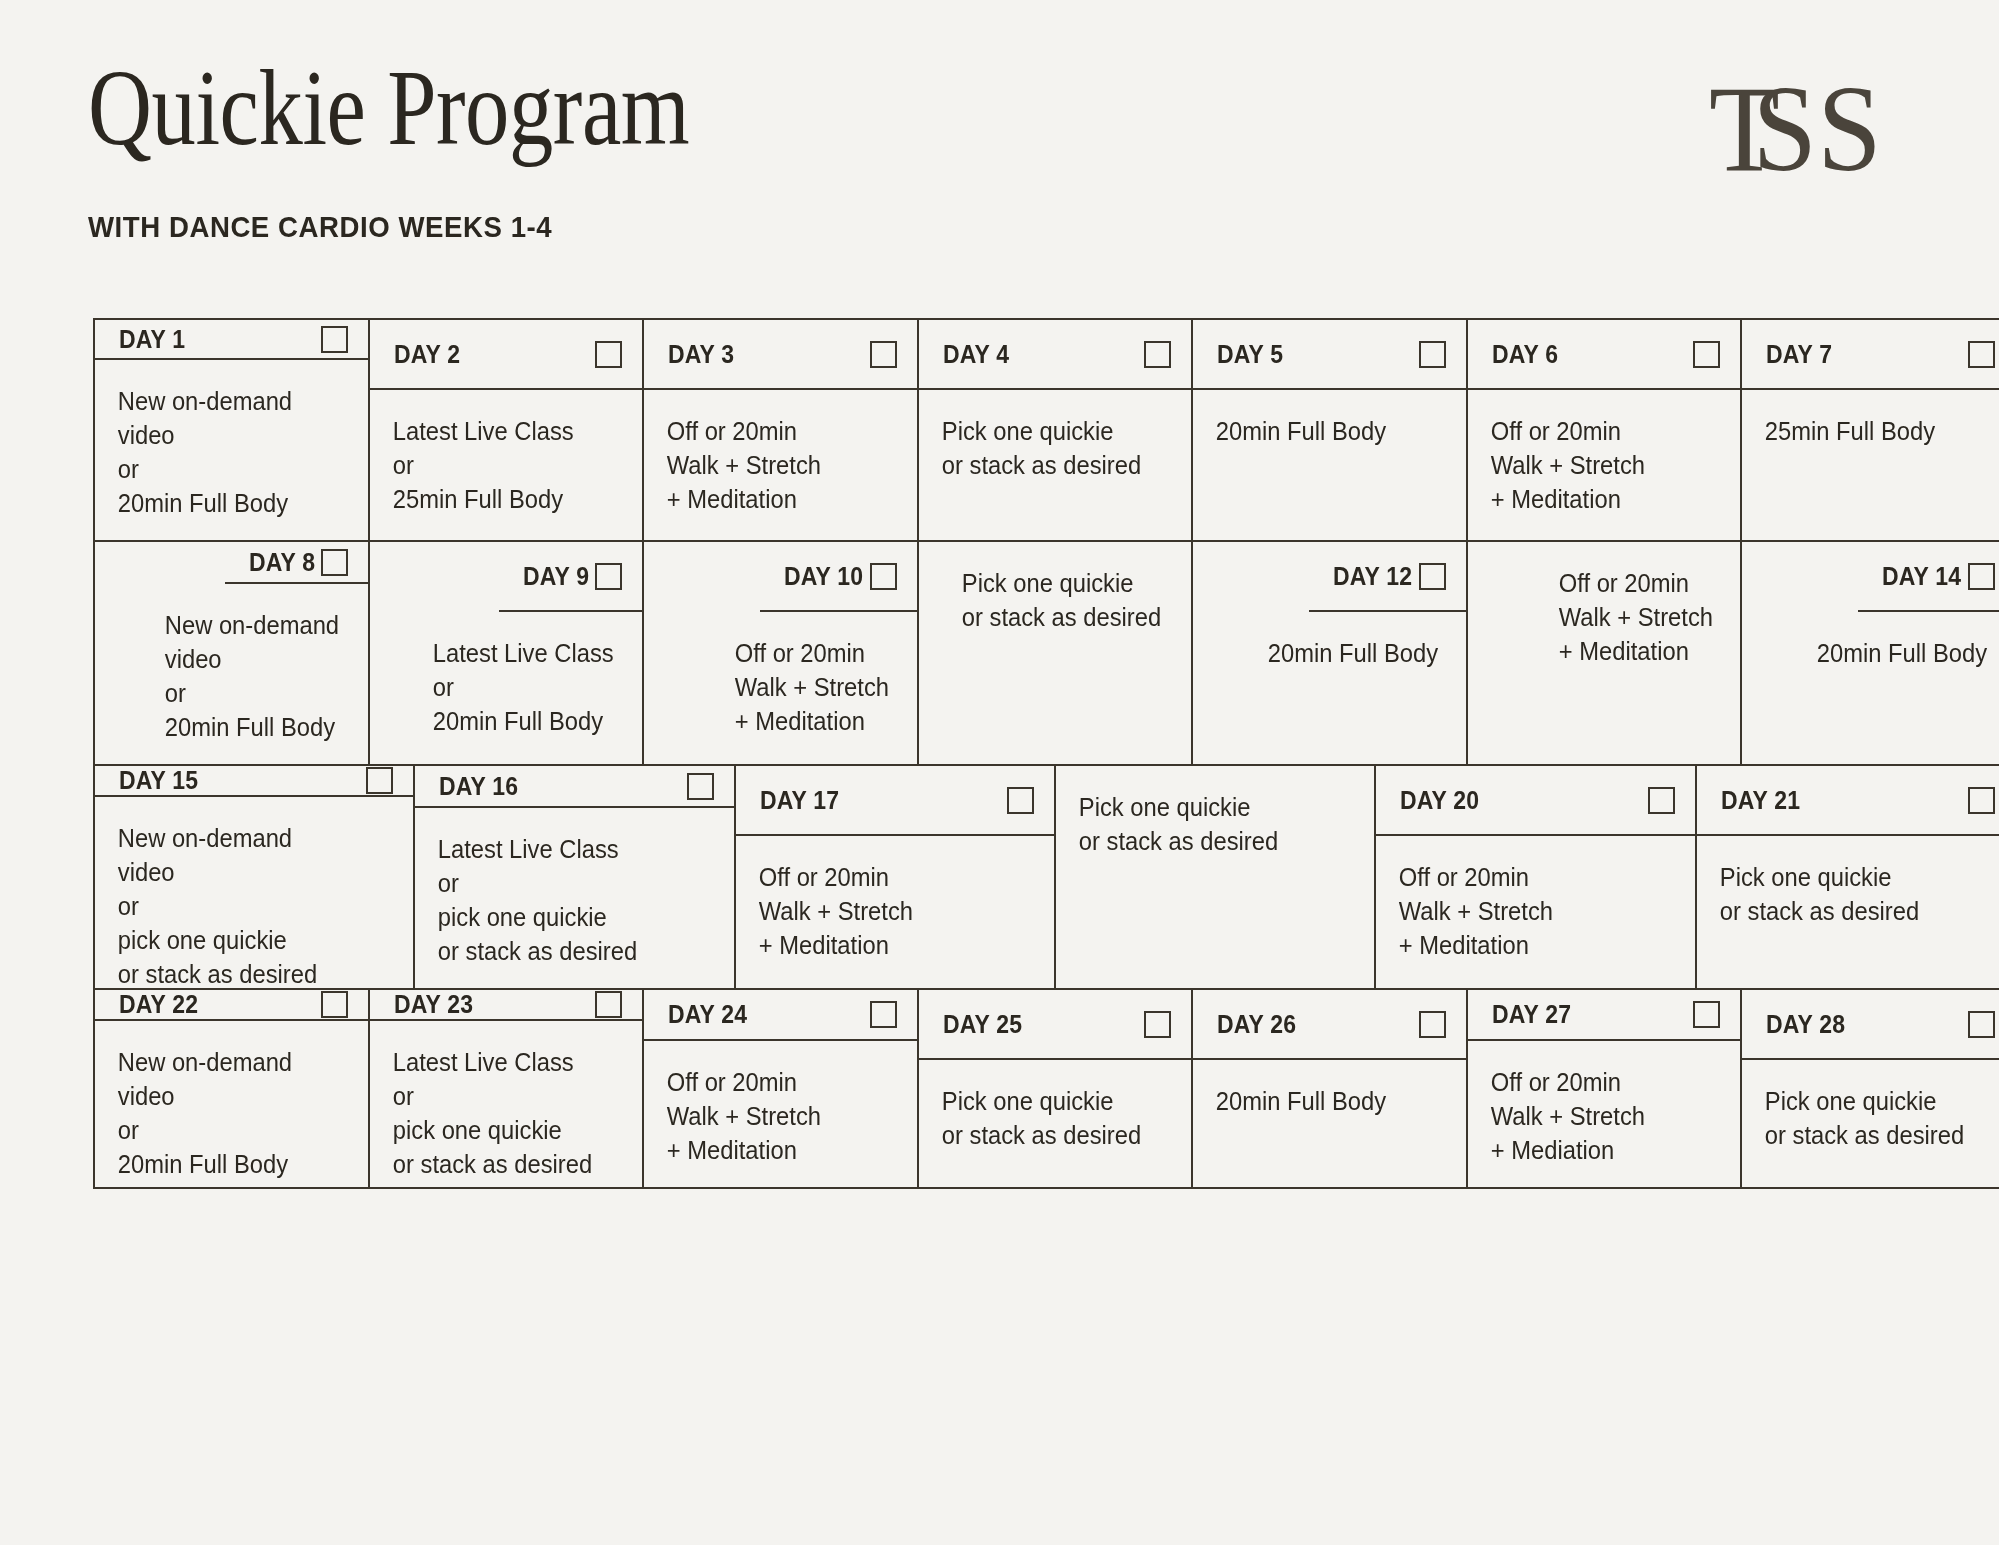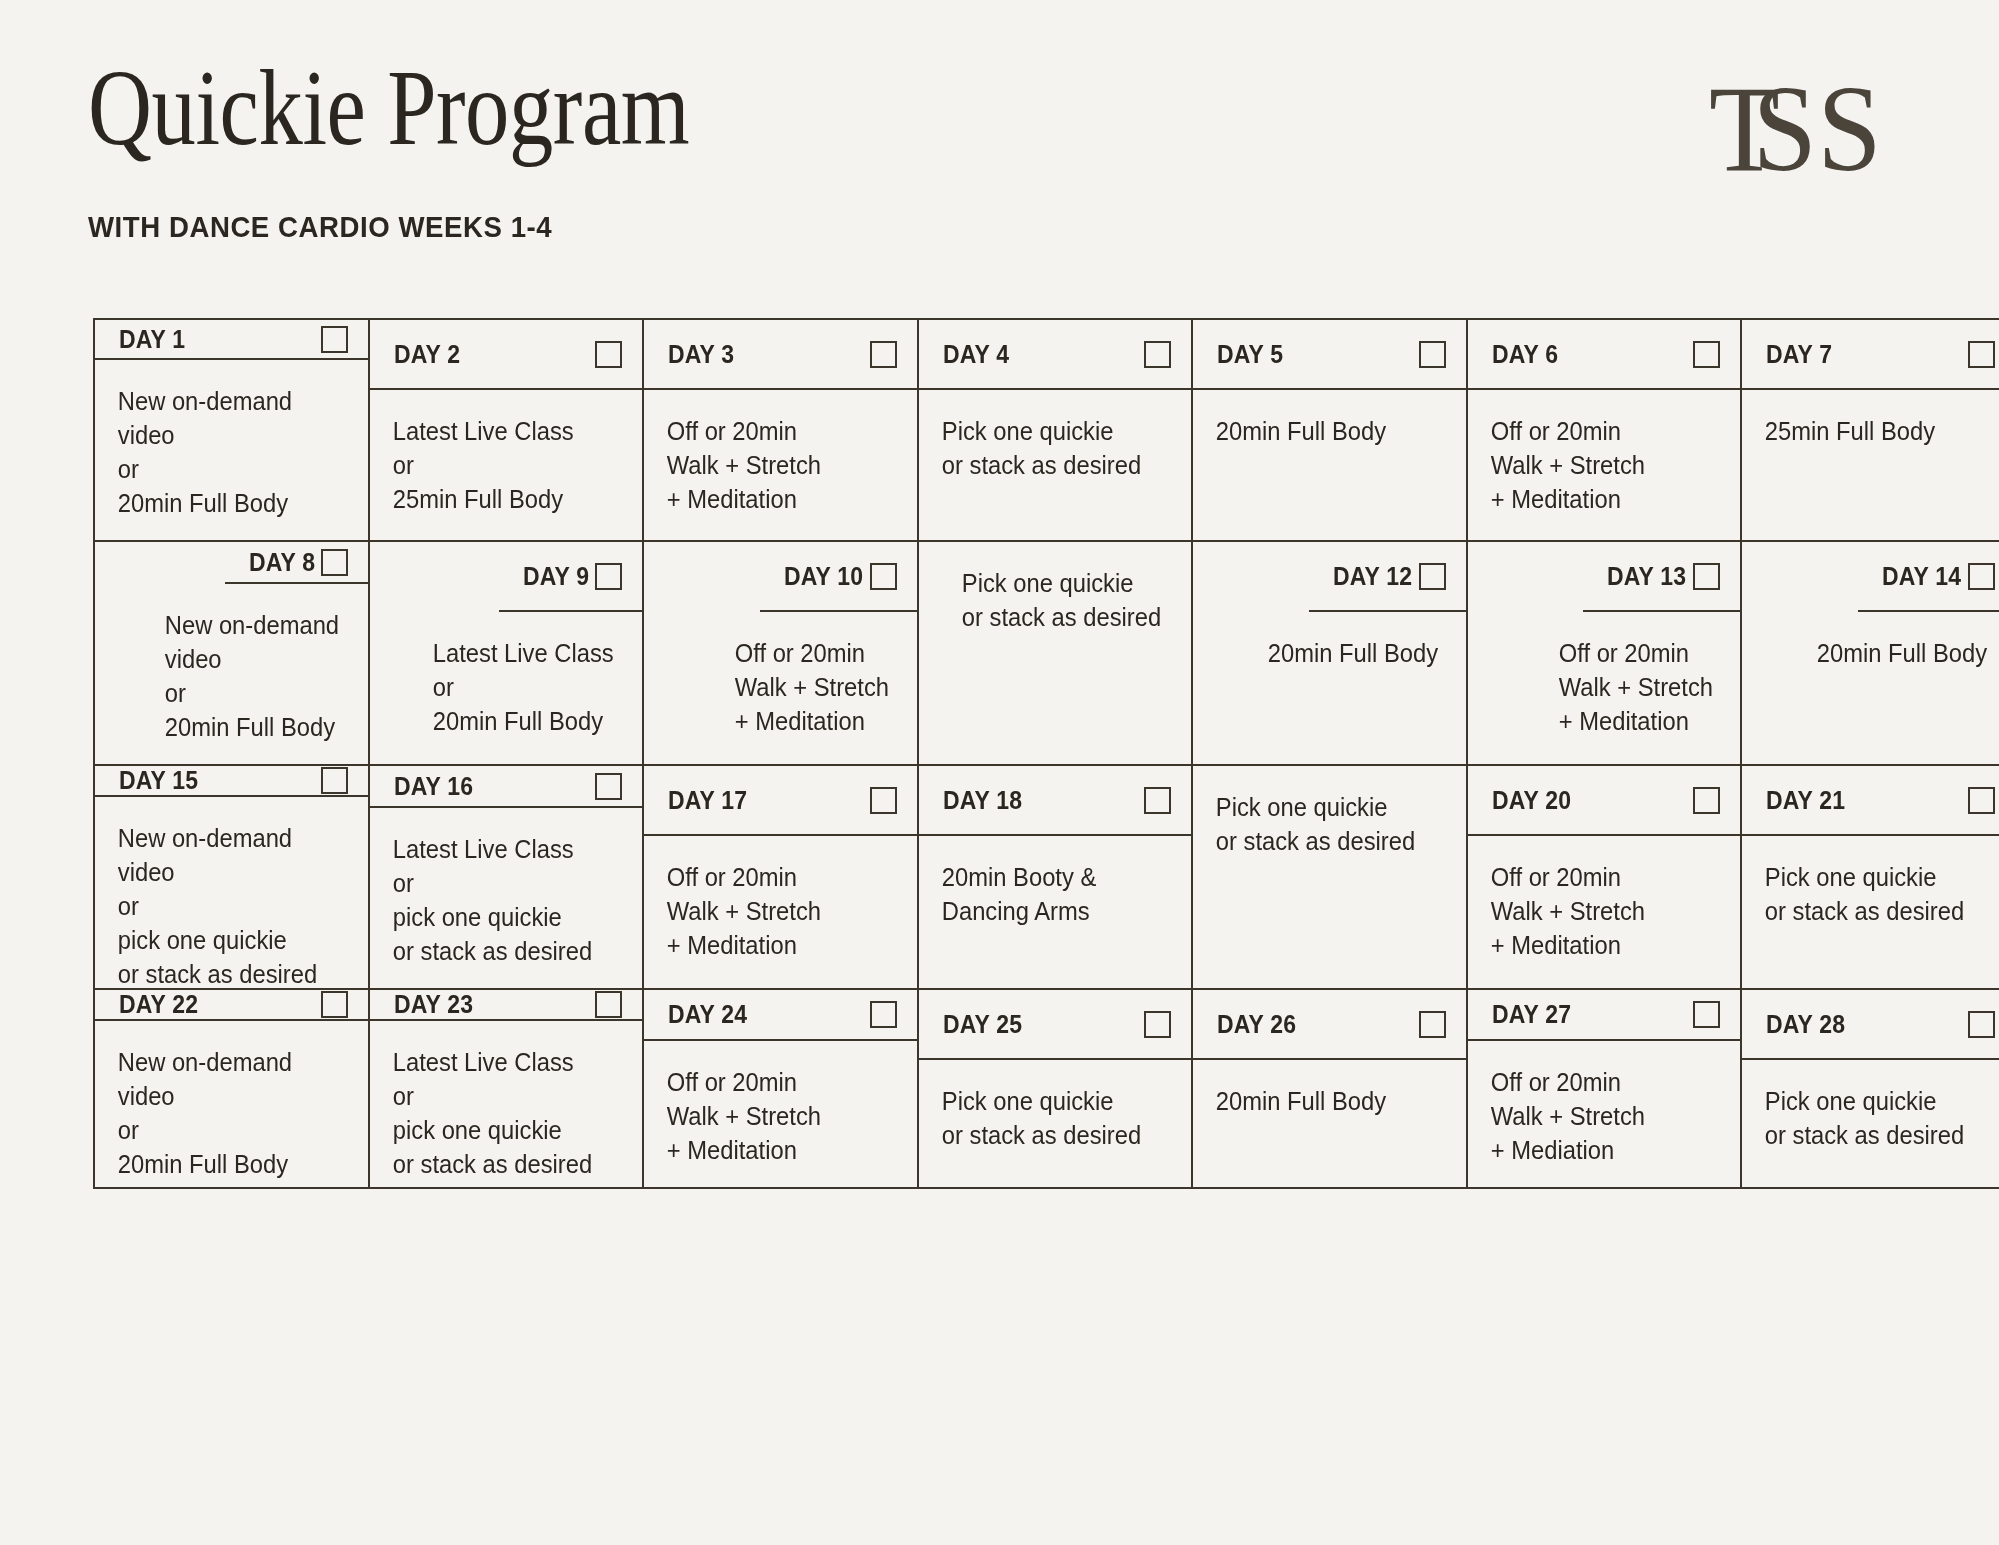--- a/index.html
+++ b/index.html
@@ -266,24 +266,20 @@
 or stack as desired</div>
       </div>
       <div class="day-cell">
         <div class="day-head">
           <span class="day-label">DAY 12</span>
           <span class="checkbox"></span>
         </div>
         <div class="day-body">20min Full Body</div>
       </div>
       <div class="day-cell">
-        <div class="day-head">
-          <span class="day-label">DAY 13</span>
-          <span class="checkbox"></span>
-        </div>
         <div class="day-body">Off or 20min
 Walk + Stretch
 + Meditation</div>
       </div>
       <div class="day-cell">
         <div class="day-head">
           <span class="day-label">DAY 14</span>
           <span class="checkbox"></span>
         </div>
         <div class="day-body">20min Full Body</div>
@@ -315,28 +311,20 @@
       <div class="day-cell">
         <div class="day-head">
           <span class="day-label">DAY 17</span>
           <span class="checkbox"></span>
         </div>
         <div class="day-body">Off or 20min
 Walk + Stretch
 + Meditation</div>
       </div>
       <div class="day-cell">
-        <div class="day-head">
-          <span class="day-label">DAY 18</span>
-          <span class="checkbox"></span>
-        </div>
-        <div class="day-body">20min Booty &amp;
-Dancing Arms</div>
-      </div>
-      <div class="day-cell">
         <div class="day-body">Pick one quickie
 or stack as desired</div>
       </div>
       <div class="day-cell">
         <div class="day-head">
           <span class="day-label">DAY 20</span>
           <span class="checkbox"></span>
         </div>
         <div class="day-body">Off or 20min
 Walk + Stretch

